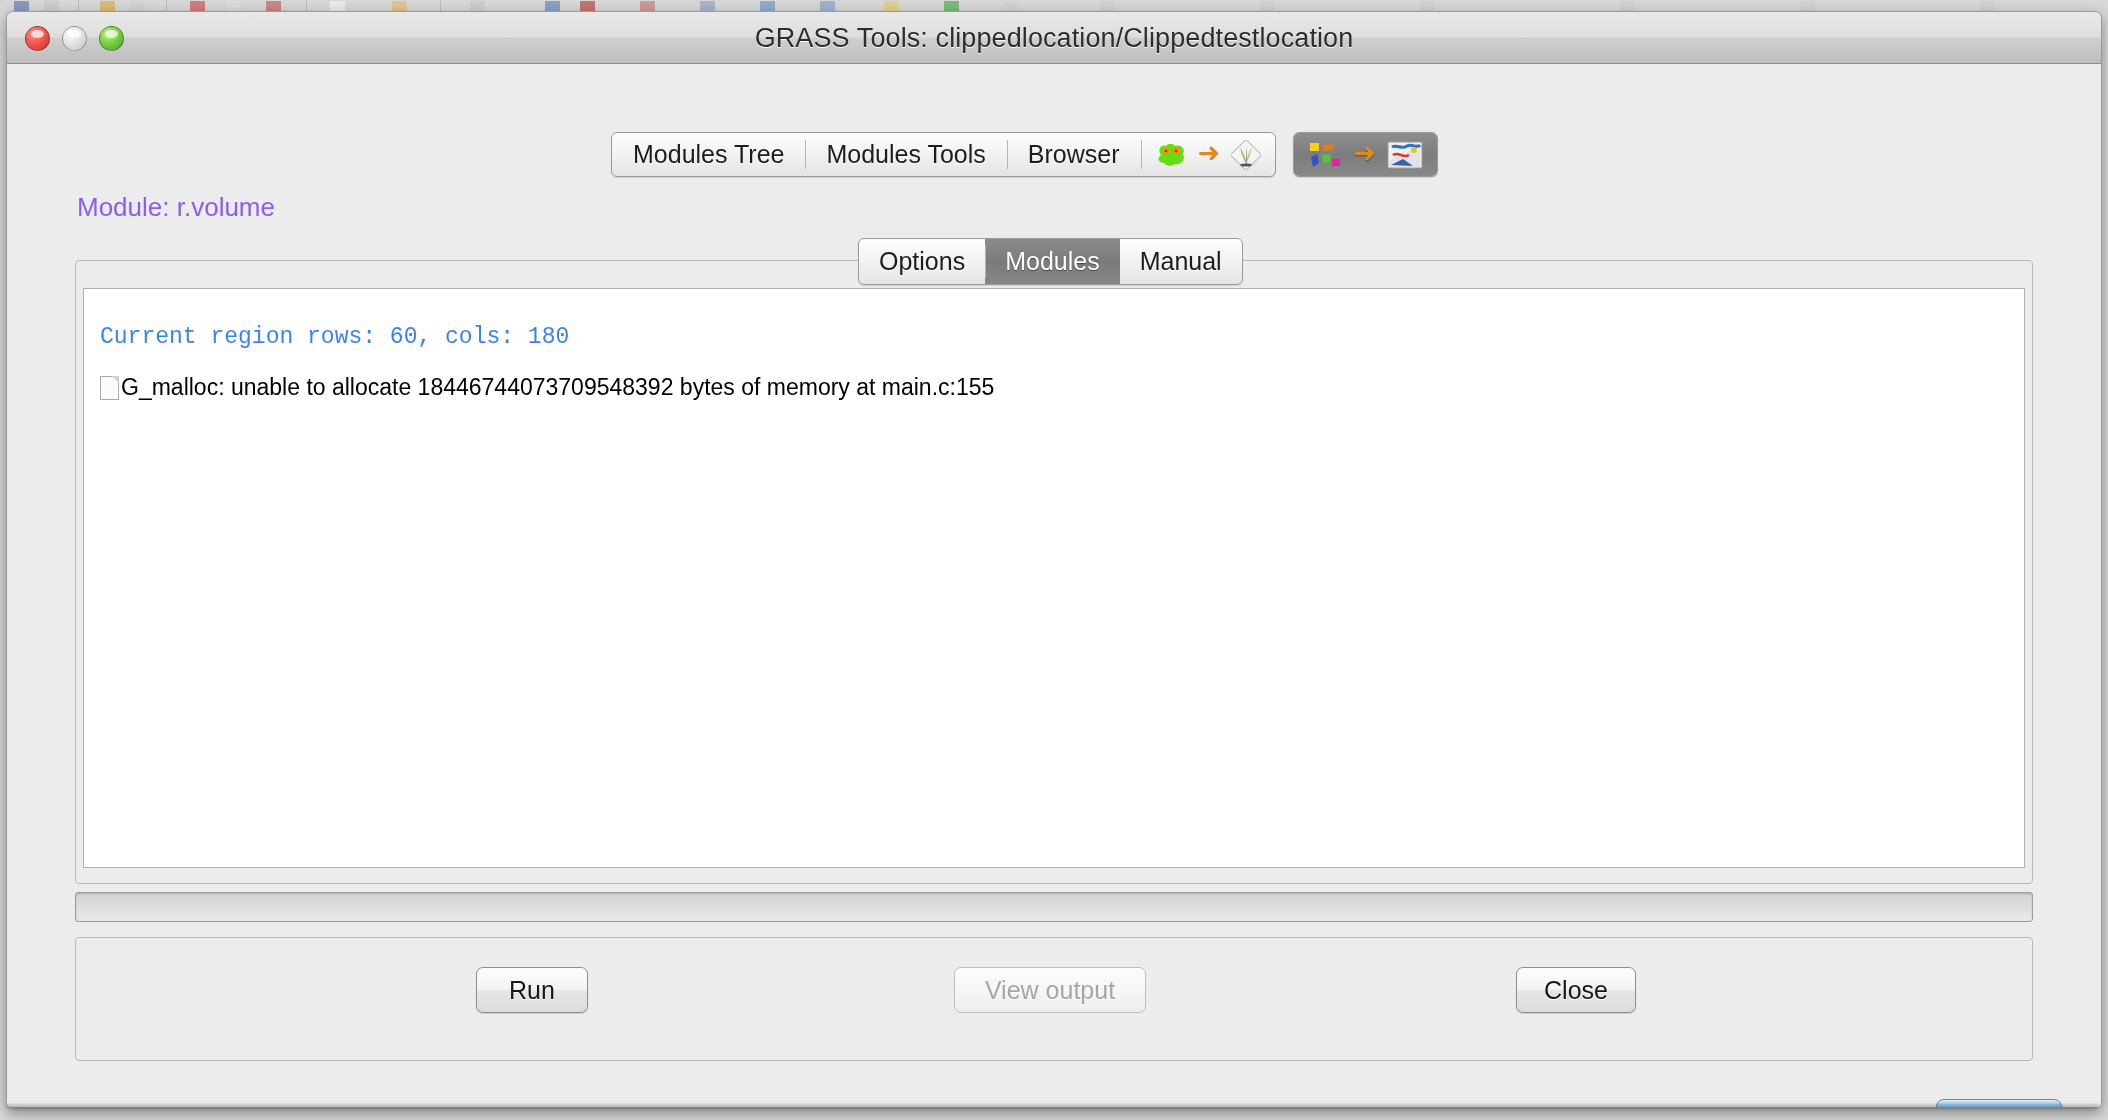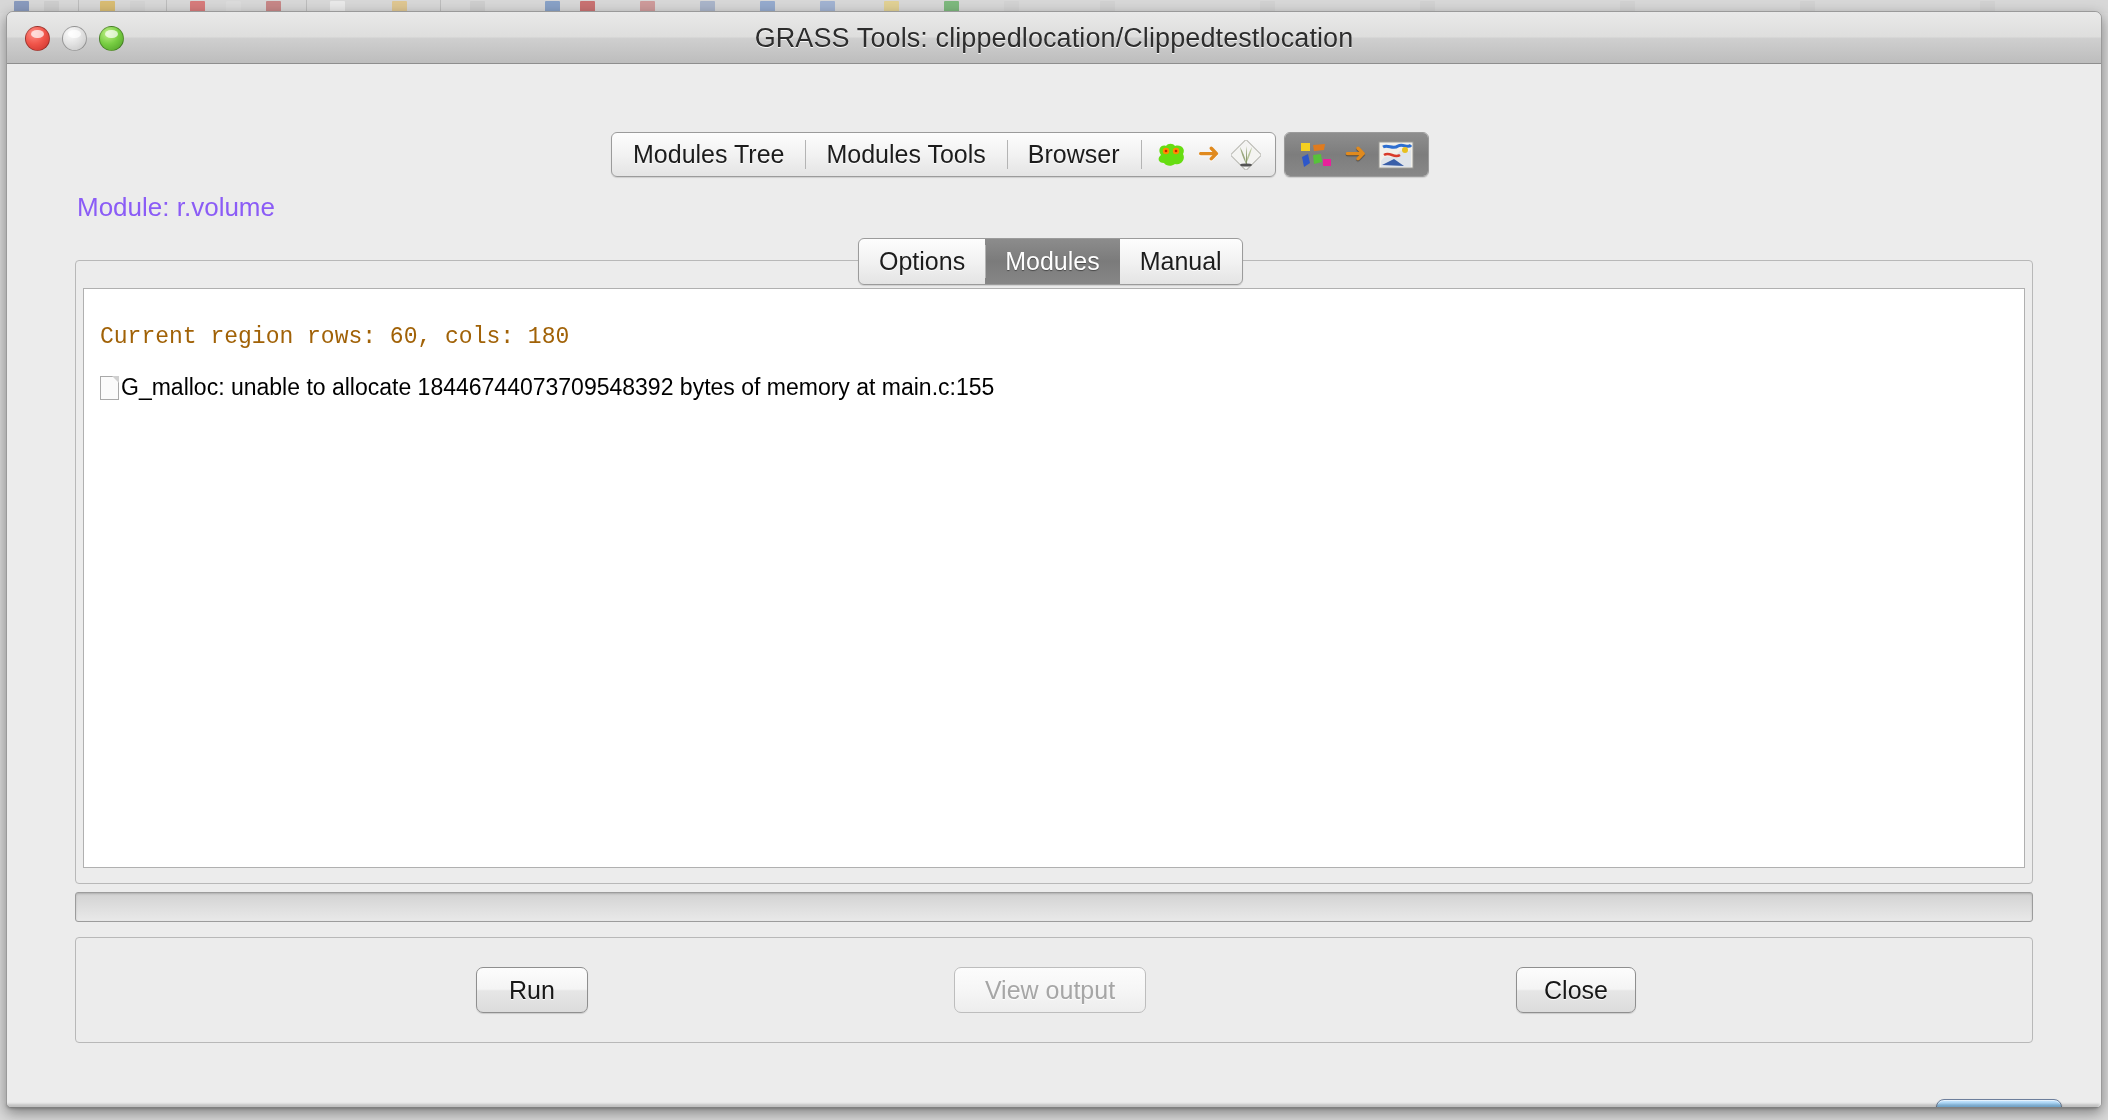--- a/index.html
+++ b/index.html
@@ -105,20 +105,21 @@
   }
 
   
   .toptabs {
     position: absolute;
     left: 604px;
     top: 68px;
     display: flex;
     align-items: stretch;
     height: 45px;
+    gap: 9px;
   }
   .tabgroup {
     display: flex;
     align-items: stretch;
     background: linear-gradient(to bottom, #fdfdfd 0%, #f2f2f2 50%, #e4e4e4 100%);
     border: 1px solid #9b9b9b;
     border-radius: 6px;
     box-shadow: 0 1px 1px rgba(0,0,0,.13);
     overflow: hidden;
   }
@@ -236,21 +237,21 @@
     font-size: 23px;
     font-weight: bold;
     color: #000;
     white-space: nowrap;
     line-height: 1.25;
   }
   .out-mono {
     margin-top: 21px;
     font-family: "Liberation Mono", "DejaVu Sans Mono", monospace;
     font-size: 23px;
-    color: #a16207;
+    color: #3b82f6;
     white-space: pre;
   }
   .out-err-row {
     margin-top: 24px;
     display: flex;
     align-items: center;
     gap: 2px;
   }
   .doc-icon {
     position: relative;
@@ -293,21 +294,21 @@
     box-sizing: border-box;
     box-shadow: inset 0 1px 2px rgba(0,0,0,.17);
   }
 
   
   .buttonbar {
     position: absolute;
     left: 68px;
     top: 873px;
     width: 1958px;
-    height: 106px;
+    height: 124px;
     border: 1px solid #b8b8b8;
     border-radius: 4px;
     box-sizing: border-box;
   }
   .btn {
     position: absolute;
     top: 29px;
     height: 46px;
     display: flex;
     align-items: center;

